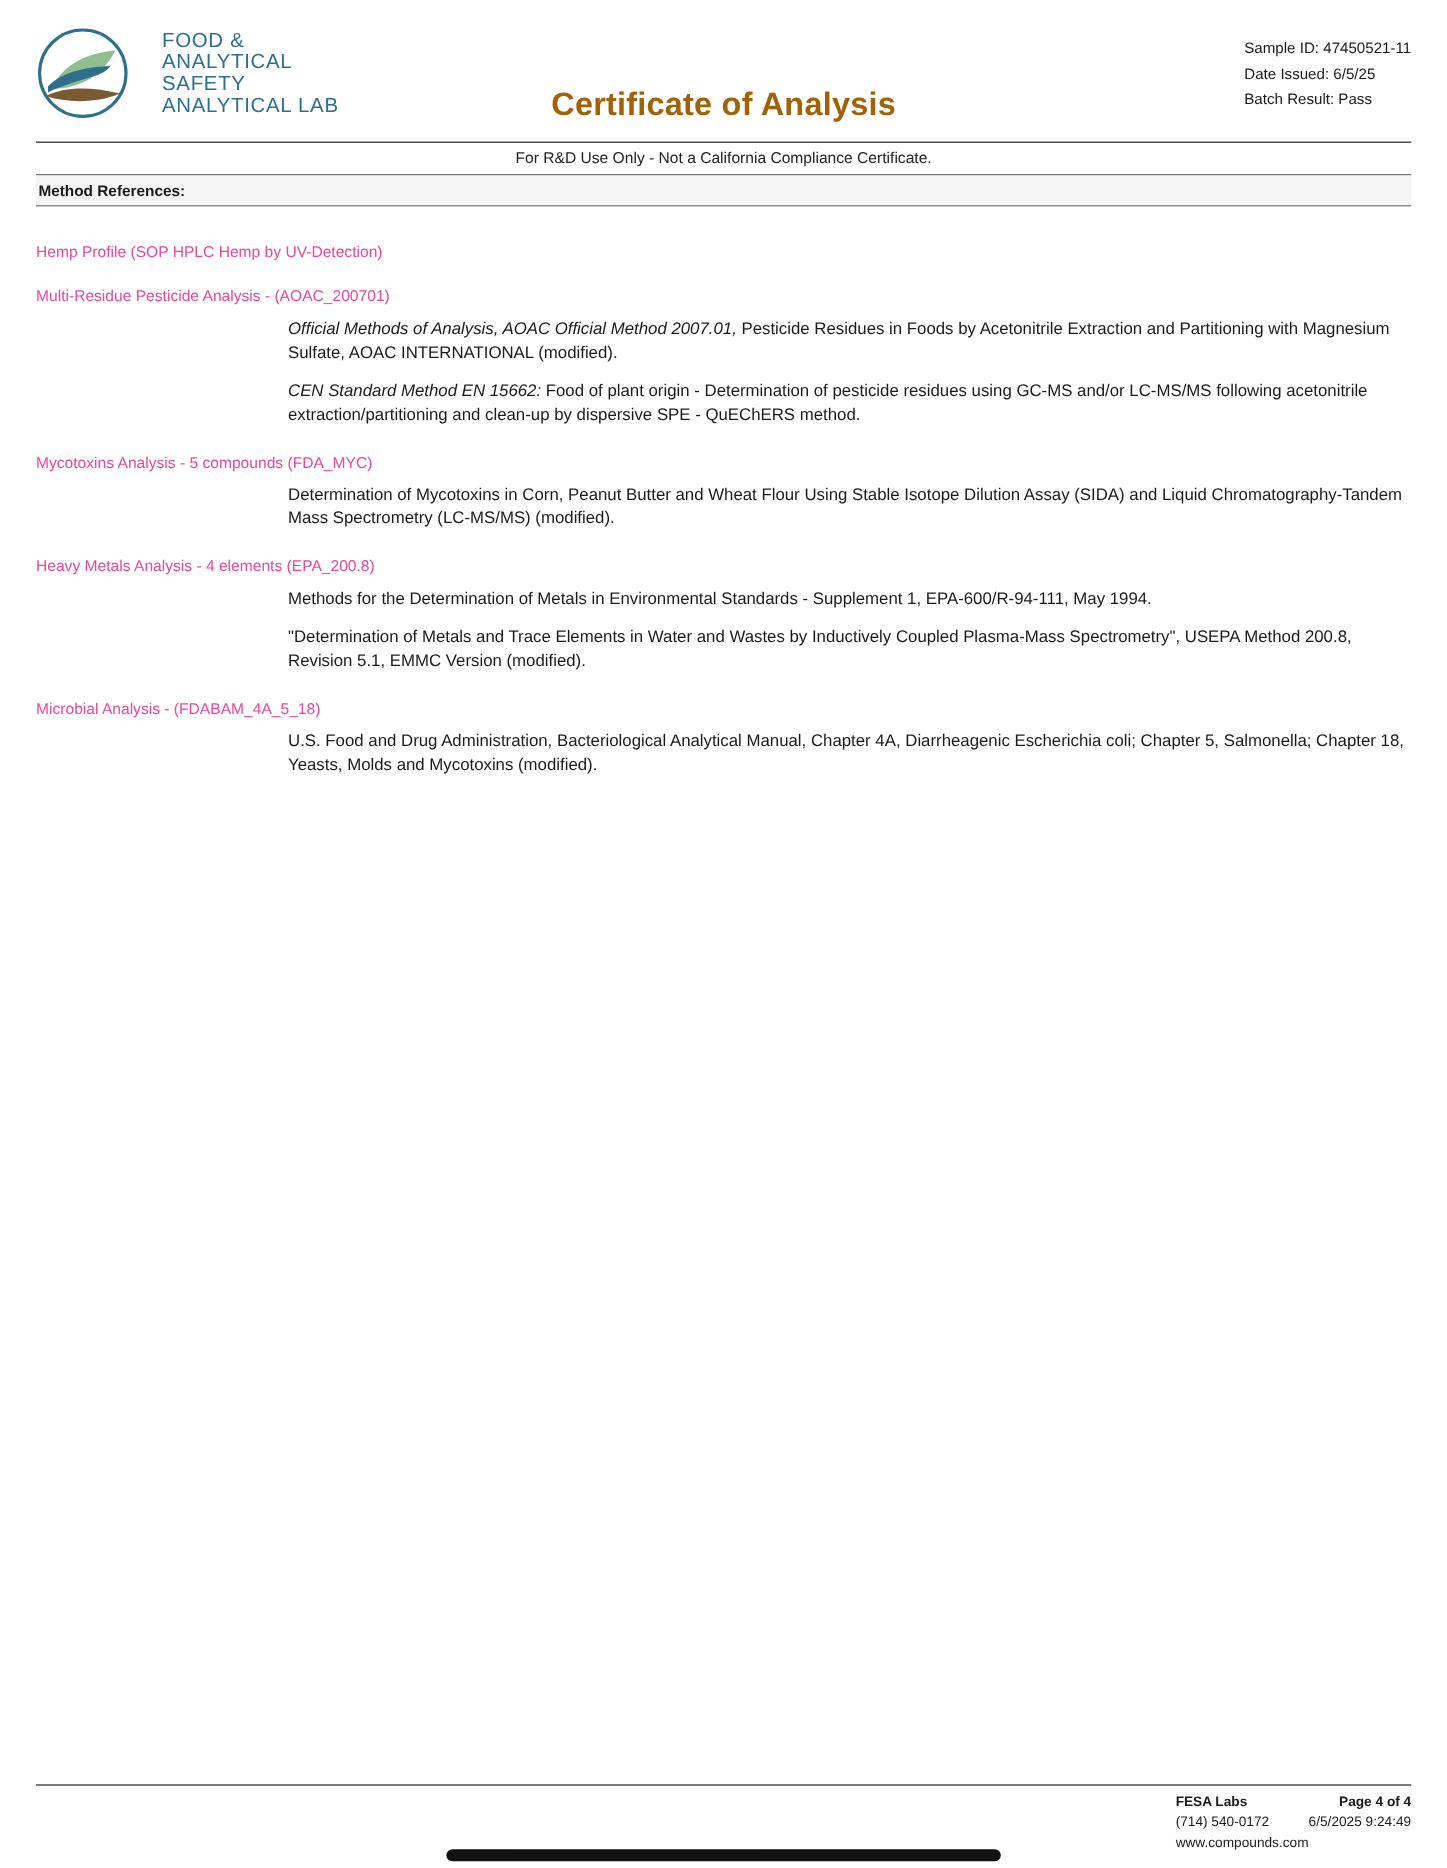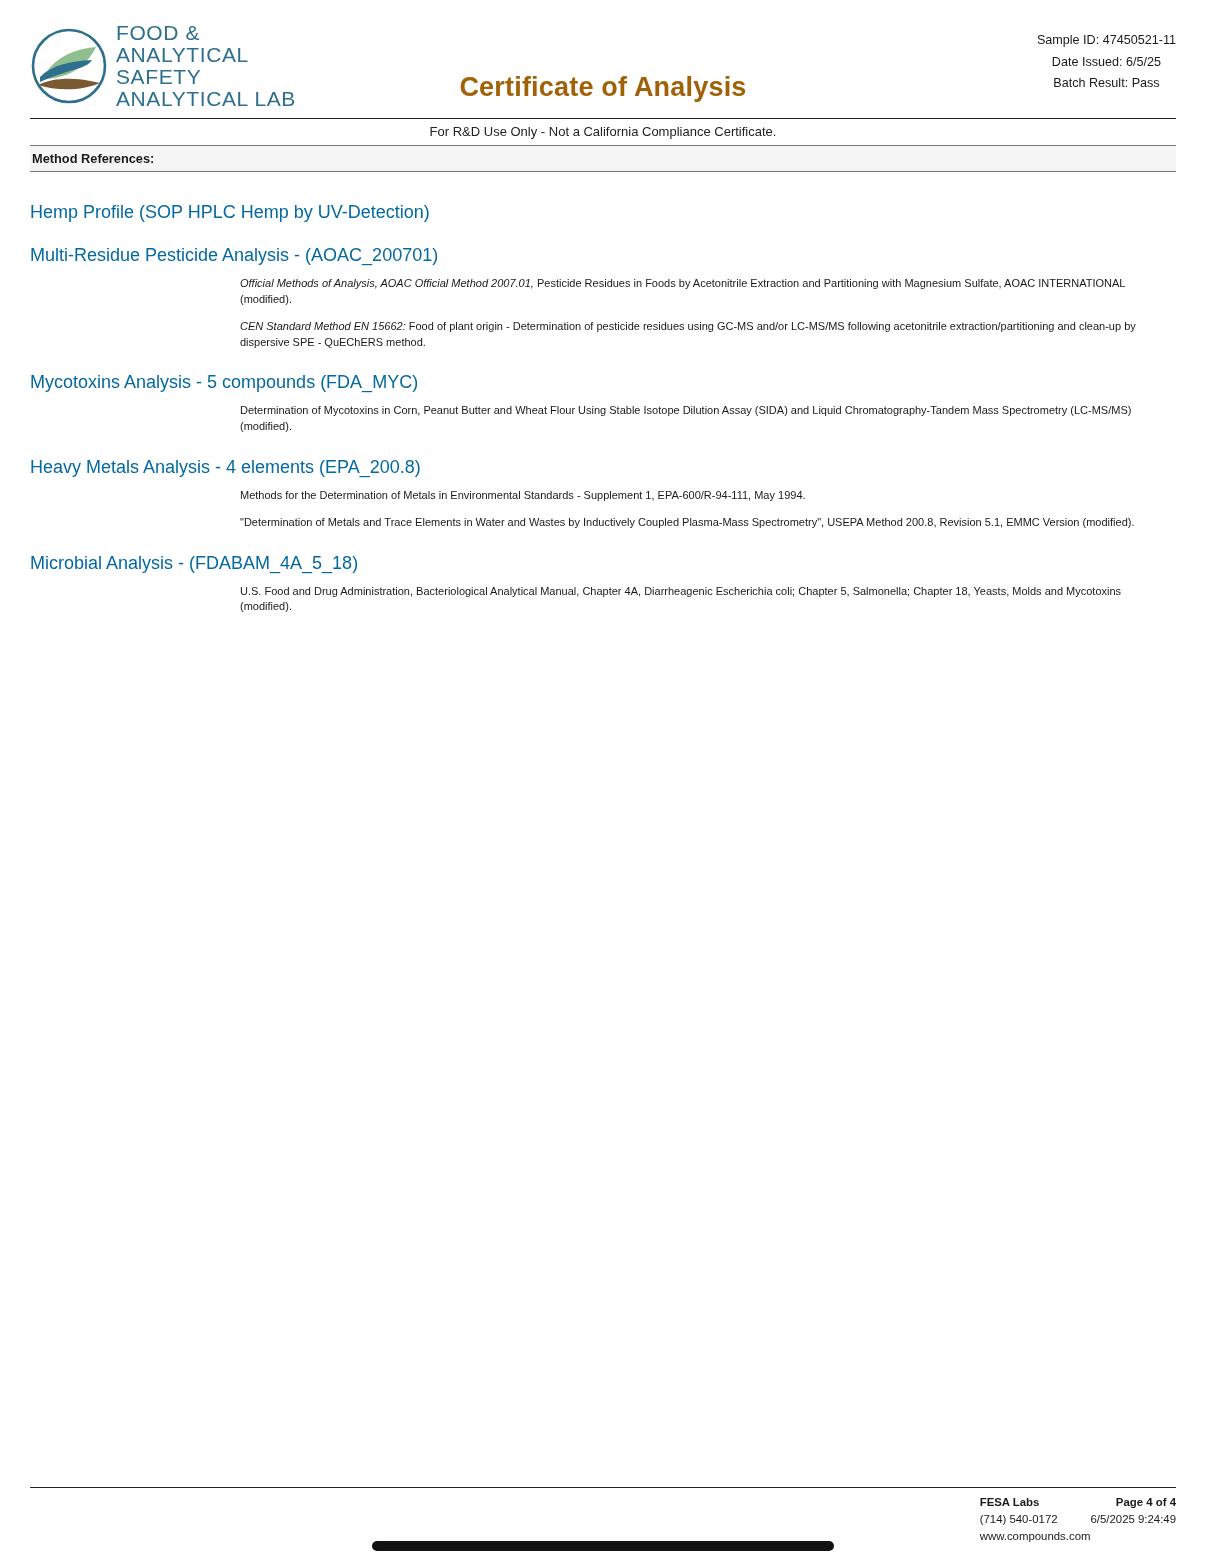--- a/index.html
+++ b/index.html
@@ -35,45 +35,45 @@
     display: flex;
     align-items: center;
   }
   .logo-mark {
     width: 78px;
     height: 78px;
     position: relative;
     flex: none;
   }
   .logo-text {
-    margin-left: 8px;
+    margin-left: 27px;
     line-height: 1.05;
     color: #2e6f8e;
-    font-size: 21px;
+    font-size: 17px;
     letter-spacing: 0.6px;
     font-family: "Liberation Sans", sans-serif;
   }
   .logo-text div { white-space: nowrap; }
 
   .doc-title {
     position: absolute;
     left: 0;
     right: 0;
     top: 72px;
     text-align: center;
     font-size: 27px;
     font-weight: bold;
     color: #a16207;
     letter-spacing: 0.2px;
   }
   .meta {
     position: absolute;
     right: 0;
     top: 30px;
-    text-align: center;
+    text-align: left;
     font-size: 12.6px;
     line-height: 1.72;
     color: #1a1a1a;
   }
   .rule {
     border-top: 1.6px solid #222;
     margin-top: 2px;
   }
   .disclaimer {
     text-align: center;
@@ -93,29 +93,29 @@
   }
 
   
   .methods {
     padding-top: 30px;
   }
   .method {
     margin-bottom: 22px;
   }
   .method-title {
-    font-size: 18px;
-    color: #0369a1;
+    font-size: 13px;
+    color: #ec4899;
     margin-bottom: 10px;
   }
   .method-refs {
     padding-left: 210px;
   }
   .ref {
-    font-size: 11px;
+    font-size: 14px;
     line-height: 1.42;
     color: #1a1a1a;
     margin-bottom: 12px;
     max-width: 935px;
   }
   .ref:last-child { margin-bottom: 0; }
   .ref i { font-style: italic; }
 
   
   .footer {

